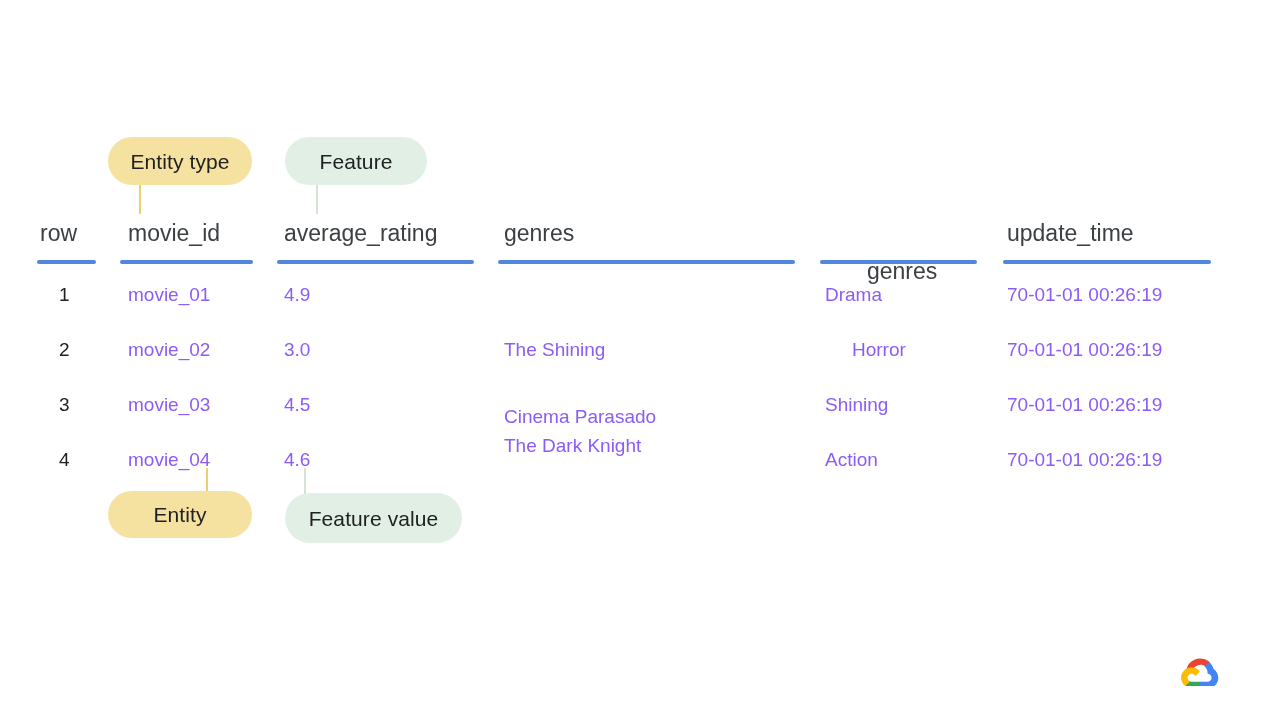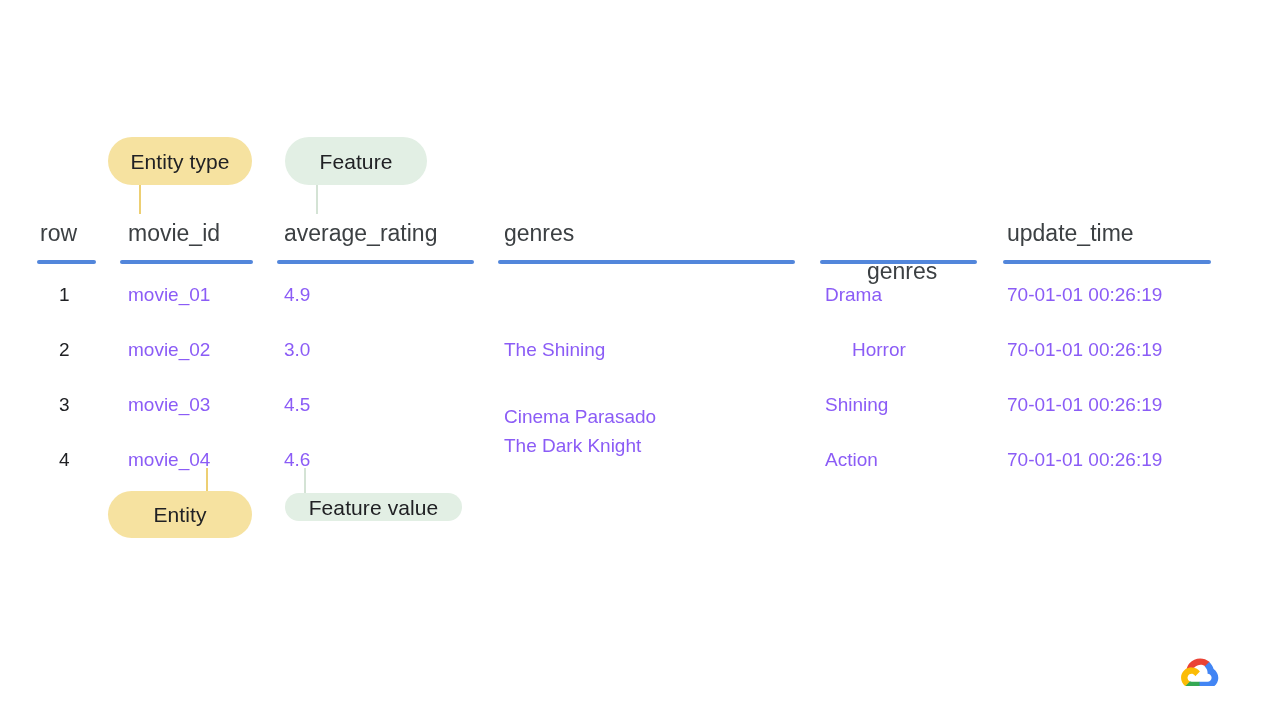--- a/index.html
+++ b/index.html
@@ -35,21 +35,21 @@
     border-radius: 999px;
     font-size: 21px;
     line-height: 1;
     letter-spacing: 0.1px;
     color: #202124;
     white-space: nowrap;
   }
   .pill.entity-type  { left: 108px; top: 137px; width: 144px; height: 48px; background: #F6E2A0; }
   .pill.feature      { left: 285px; top: 137px; width: 142px; height: 48px; background: #E2EFE4; }
   .pill.entity       { left: 108px; top: 491px; width: 144px; height: 47px; background: #F6E2A0; }
-  .pill.featurevalue { left: 285px; top: 493px; width: 177px; height: 28px; background: #E2EFE4; }
+  .pill.featurevalue { left: 285px; top: 493px; width: 177px; height: 50px; background: #E2EFE4; }
 
   
   .leader {
     position: absolute;
     width: 2px;
   }
   .leader.yellow { background: #EDCF73; }
   .leader.green  { background: #D4E3D5; }
 
   .leader.lead-entity-type  { left: 139px; top: 182px; height: 32px; }

